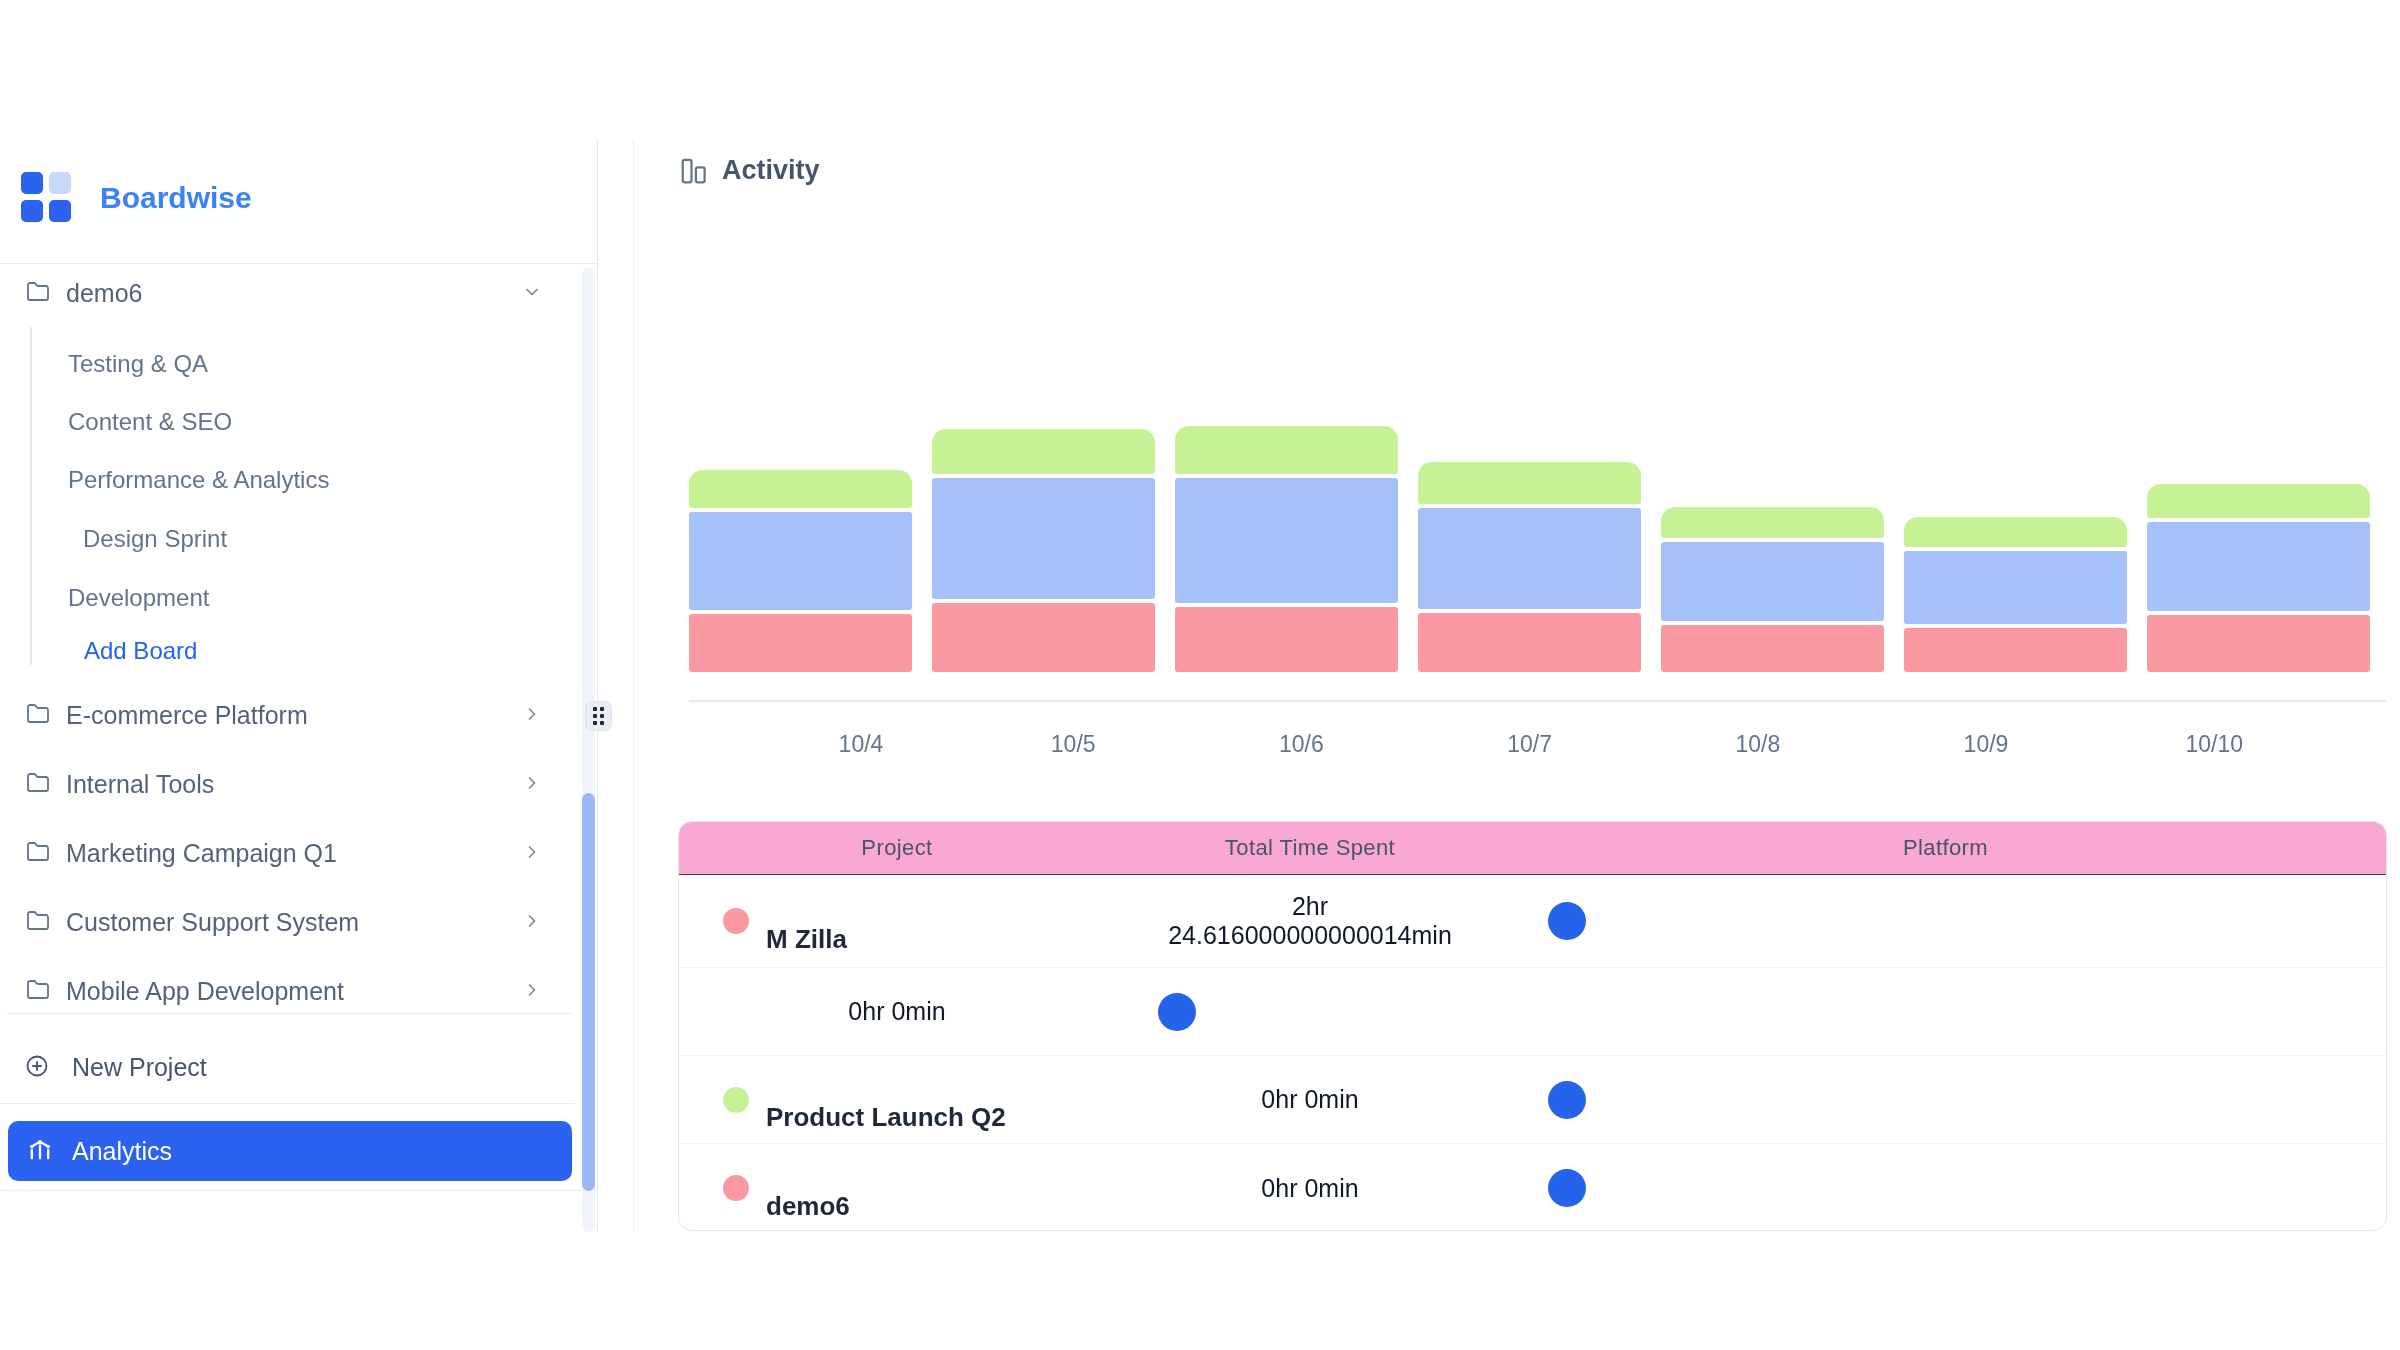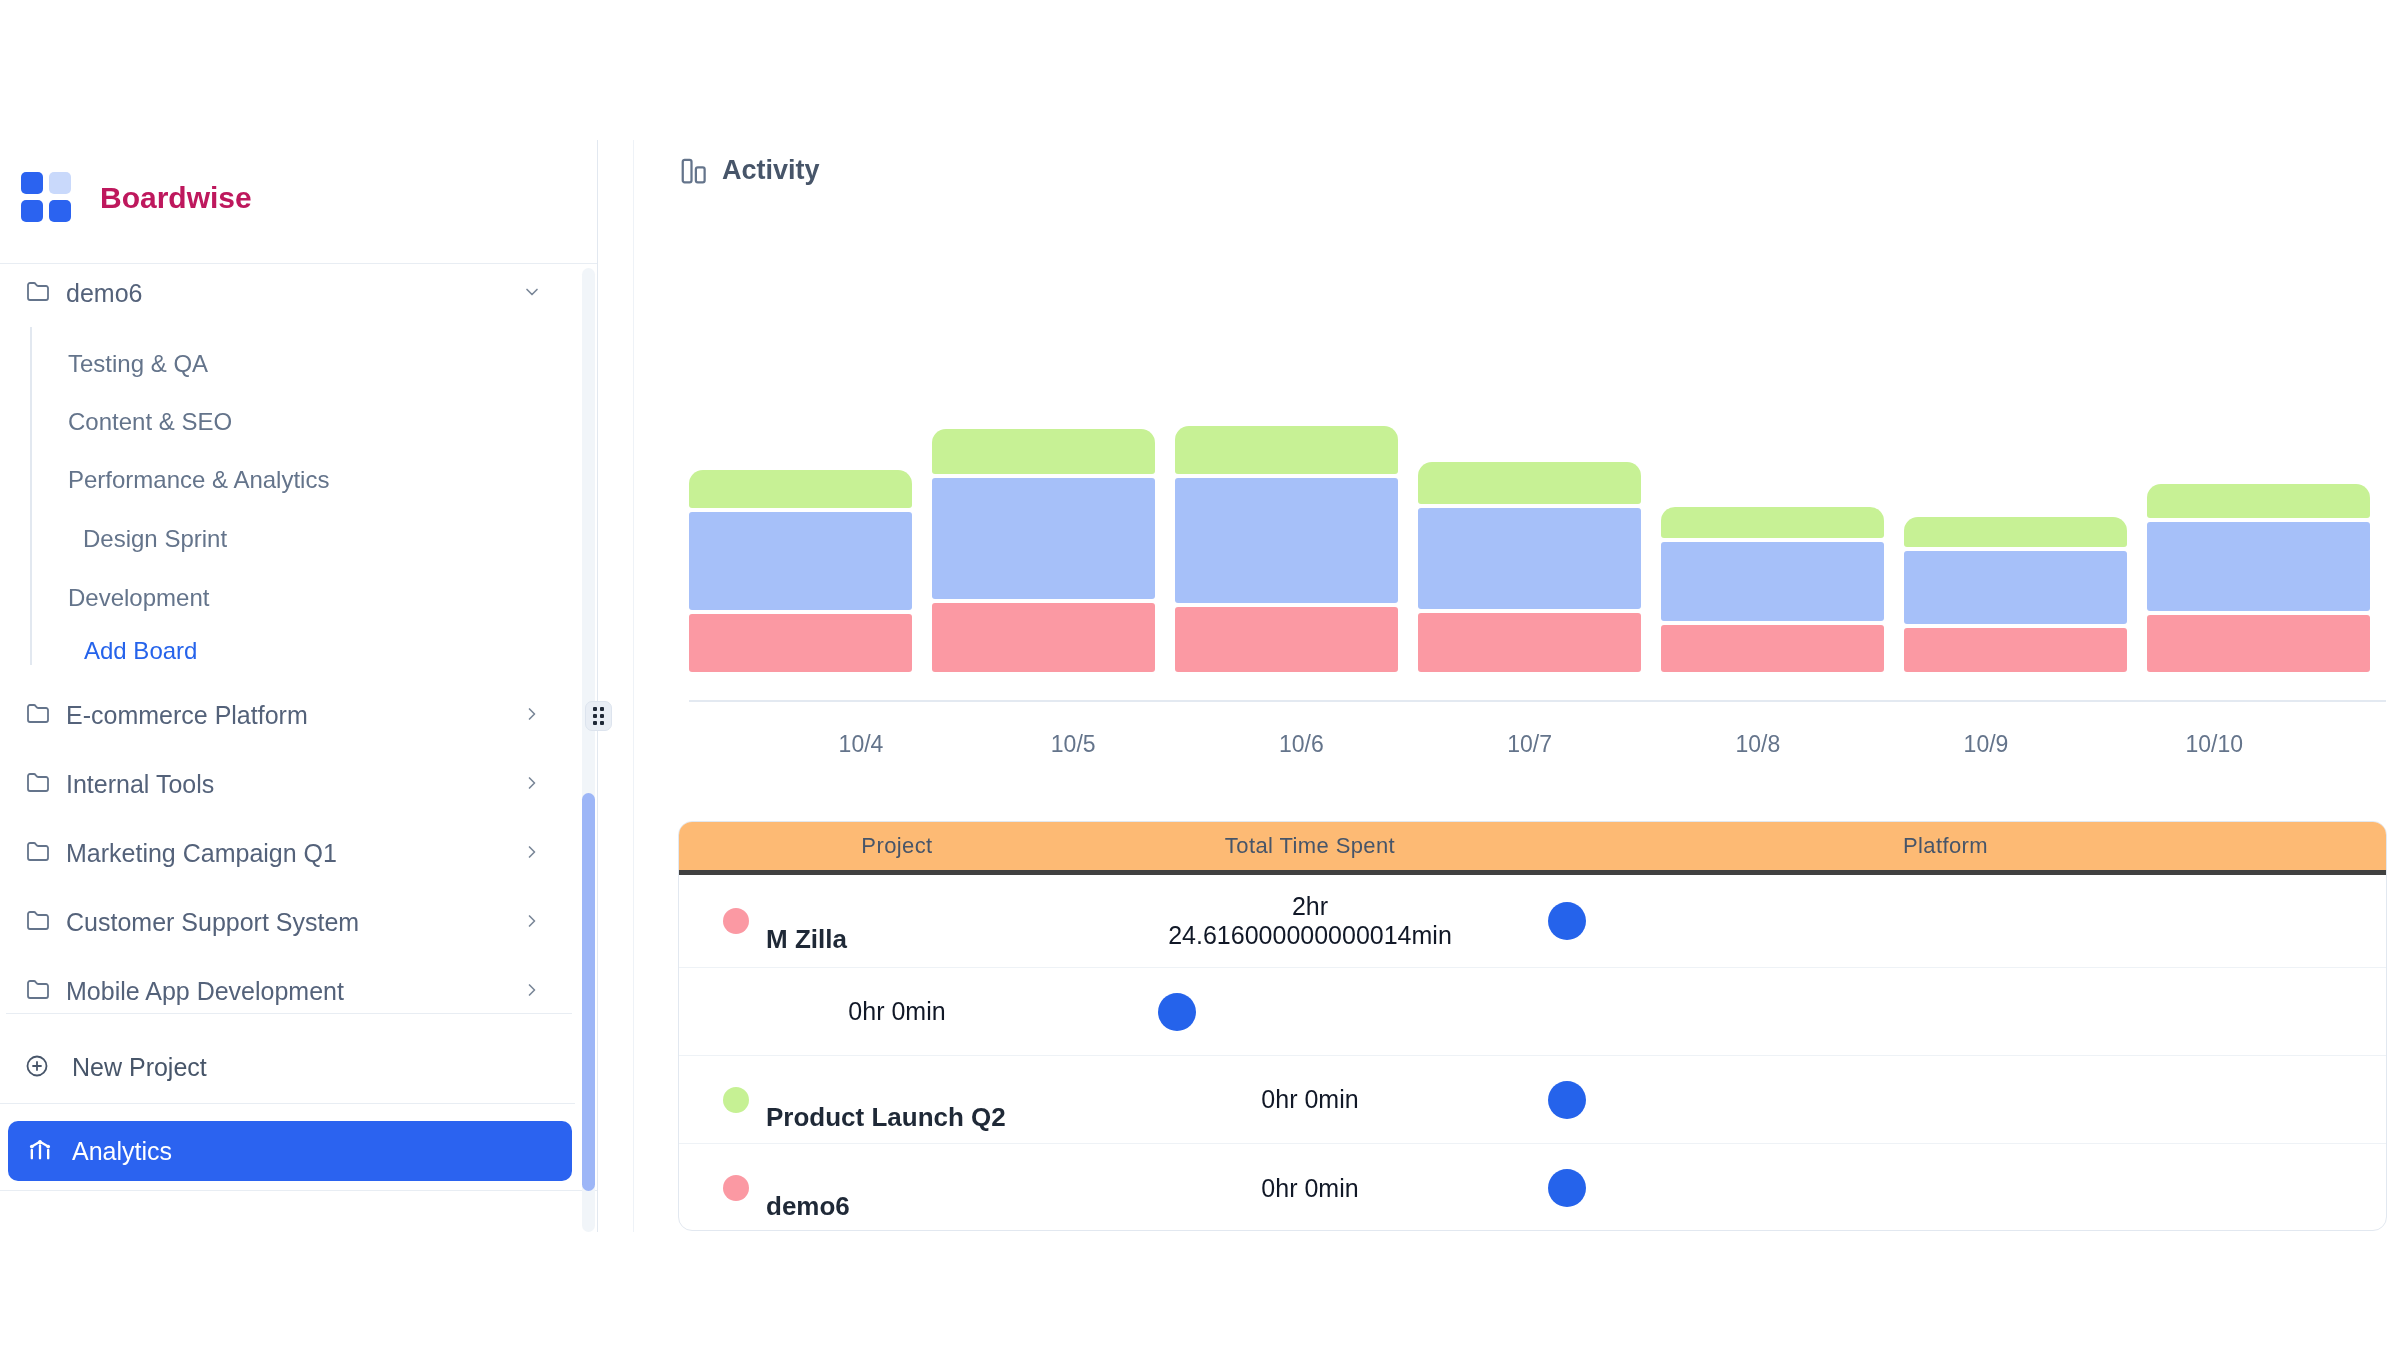--- a/index.html
+++ b/index.html
@@ -3,21 +3,21 @@
 <meta charset="utf-8">
 <style>
   html,body{margin:0;padding:0;background:#fff;}
   .page{position:relative;width:2400px;height:1350px;background:#ffffff;overflow:hidden;
         font-family:"Liberation Sans",sans-serif;color:#334155;}
   .abs{position:absolute;}
   
   .logo-grid{left:21px;top:172px;width:50px;height:50px;display:grid;
              grid-template-columns:22px 22px;grid-template-rows:22px 22px;gap:6px;}
   .logo-sq{border-radius:5px;}
-  .app-title{left:100px;top:181px;font-size:30px;font-weight:700;color:#be185d;line-height:34px;}
+  .app-title{left:100px;top:181px;font-size:30px;font-weight:700;color:#3b82f6;line-height:34px;}
   .hdiv{height:1px;background:#e8edf3;}
   .vline{width:1px;top:140px;height:1092px;background:#e2e8f0;}
   .vline2{width:1px;top:140px;height:1092px;background:#eef2f7;}
   .side-row{left:0;width:580px;height:44px;}
   .row-icon{position:absolute;left:26px;top:10px;width:24px;height:24px;}
   .row-label{position:absolute;left:66px;top:9px;font-size:25px;color:#54627a;}
   .row-chev{position:absolute;left:522px;top:12px;width:20px;height:20px;}
   .board-label{position:absolute;left:68px;top:10px;font-size:24px;color:#64748b;}
   .subborder{left:30px;top:327px;width:2px;height:338px;background:#e2e8f0;}
   .add-board{left:0;width:580px;height:42px;}
@@ -36,22 +36,22 @@
   .bar{position:absolute;bottom:0;width:223px;display:flex;flex-direction:column;
        justify-content:flex-end;gap:4px;}
   .seg-top{border-radius:14px 14px 3px 3px;}
   .seg-mid,.seg-bot{border-radius:3px;}
   .axis{left:689px;top:700px;width:1697px;height:2px;background:#e3e9f1;}
   .xlab{position:absolute;top:0;transform:translateX(-50%);font-size:23px;color:#64748b;}
   .xlabs{left:689px;top:731px;width:1700px;height:30px;}
   
   .card{left:678px;top:821px;width:1709px;height:410px;background:#fff;
         border:1px solid #e2e8f0;border-radius:14px;overflow:hidden;box-sizing:border-box;}
-  .t-head{display:grid;grid-template-columns:436px 390px 1fr;height:53px;background:#fdba74;
-          border-bottom:5px solid #404040;align-items:center;box-sizing:border-box;}
+  .t-head{display:grid;grid-template-columns:436px 390px 1fr;height:53px;background:#f9a8d4;
+          border-bottom:1px solid #404040;align-items:center;box-sizing:border-box;}
   .t-head div{text-align:center;font-size:22px;color:#475569;letter-spacing:0.4px;}
   .t-row{display:grid;grid-template-columns:436px 390px 1fr;border-bottom:1px solid #eef2f6;
          align-items:center;box-sizing:border-box;}
   .t-row:last-child{border-bottom:none;}
   .c-proj{display:flex;align-items:center;padding-left:44px;gap:17px;}
   .dot{width:26px;height:26px;border-radius:50%;flex:none;}
   .pname{font-size:26px;font-weight:600;color:#1f2937;margin-top:36px;}
   .c-time{text-align:center;font-size:25px;font-weight:500;color:#111827;line-height:29px;}
   .c-asgn{display:flex;align-items:center;}
   .avatar{width:38px;height:38px;border-radius:50%;background:#2563eb;margin-left:43px;}

